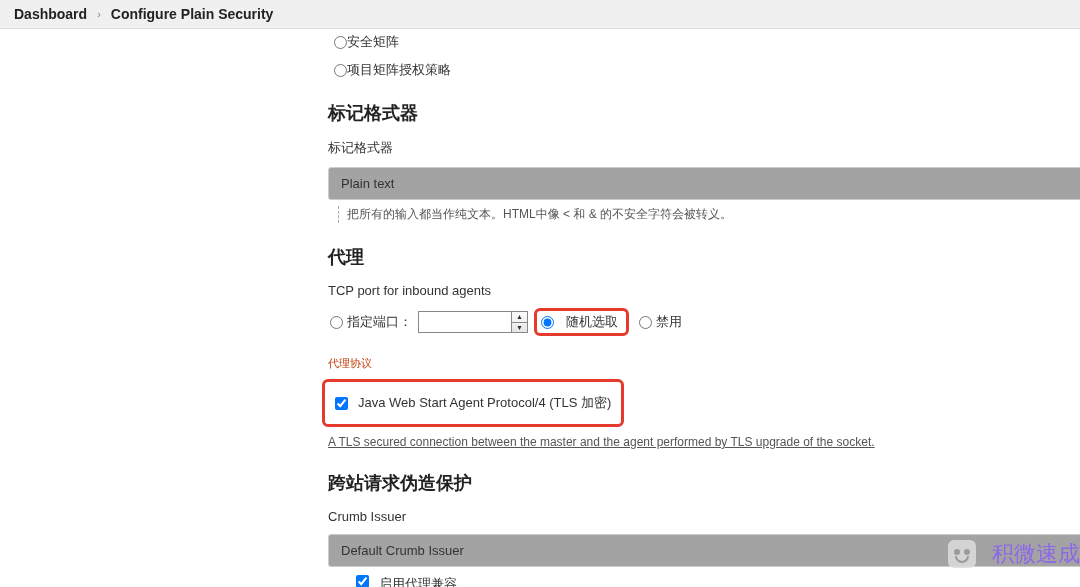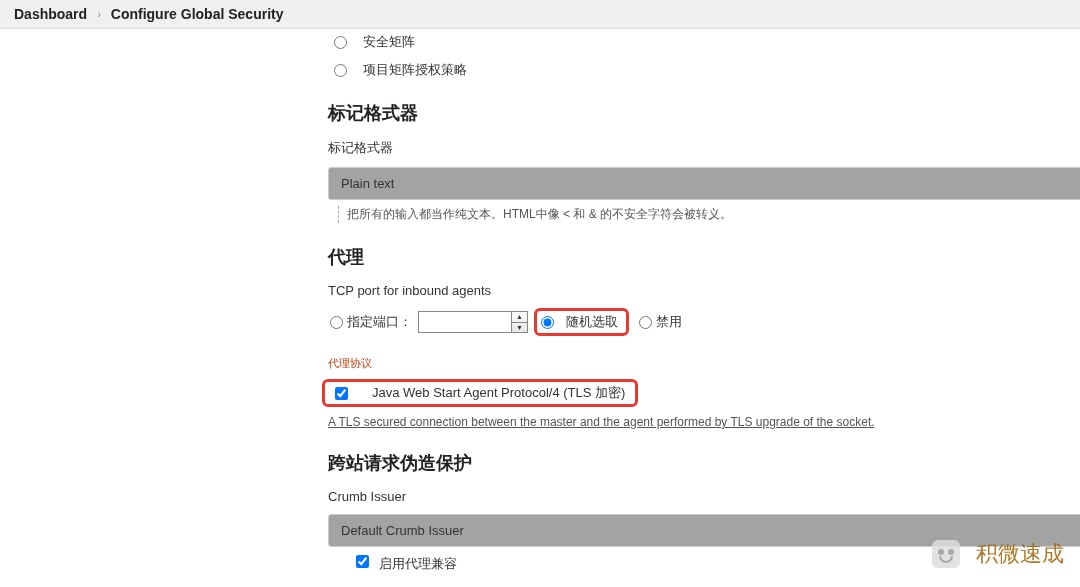--- a/index.html
+++ b/index.html
@@ -30,21 +30,21 @@
       font-size: 11px;
     }
     .content {
       padding-left: 328px;
       padding-top: 2px;
       padding-right: 20px;
     }
     .radio-row {
       display: flex;
       align-items: center;
-      gap: 16px;
+      gap: 0;
       margin-bottom: 10px;
       margin-left: 6px;
     }
     .radio-row input[type="radio"] {
       margin: 0;
     }
     .section-title {
       font-size: 18px;
       font-weight: 700;
       color: #222;
@@ -122,24 +122,24 @@
       border: 3px solid #e63a2e;
       border-radius: 6px;
       padding: 2px 8px 2px 4px;
       display: inline-flex;
       align-items: center;
       gap: 12px;
     }
     .redbox-wide {
       border: 3px solid #e63a2e;
       border-radius: 6px;
-      padding: 2px 10px;
+      padding: 12px 10px;
       display: inline-flex;
       align-items: center;
-      gap: 24px;
+      gap: 10px;
       margin-left: -6px;
     }
     .sub-label {
       font-size: 11px;
       color: #c2410c;
       margin-top: 20px;
       margin-bottom: 8px;
     }
     .tls-note {
       font-size: 12px;
@@ -149,26 +149,26 @@
     }
     .checkbox-row {
       display: flex;
       align-items: flex-start;
       gap: 10px;
       margin-left: 28px;
       margin-top: 8px;
     }
     .watermark {
       position: absolute;
-      right: 16px;
+      right: 0;
       bottom: 18px;
       display: flex;
       align-items: center;
       gap: 16px;
-      color: #a16207;
+      color: #8b5cf6;
       font-size: 22px;
       font-weight: 500;
       opacity: 0.85;
     }
     .watermark .wm-icon {
       width: 28px;
       height: 28px;
       border-radius: 6px;
       background: #ddd;
       display: flex;
@@ -199,21 +199,21 @@
       left: 7px;
     }
     a.bc-link { color: #222; text-decoration: none; }
   </style>
 </head>
 <body>
 
 <div class="breadcrumb">
   <a href="#" class="bc-link">Dashboard</a>
   <span class="sep">›</span>
-  <a href="#" class="bc-link">Configure Global Security</a>
+  <a href="#" class="bc-link">Configure Plain Security</a>
 </div>
 
 <div class="content">
 
   
   <div class="radio-row" style="margin-top:2px;">
     <input type="radio" name="authz" style="">
     <span>安全矩阵</span>
   </div>
   <div class="radio-row">

